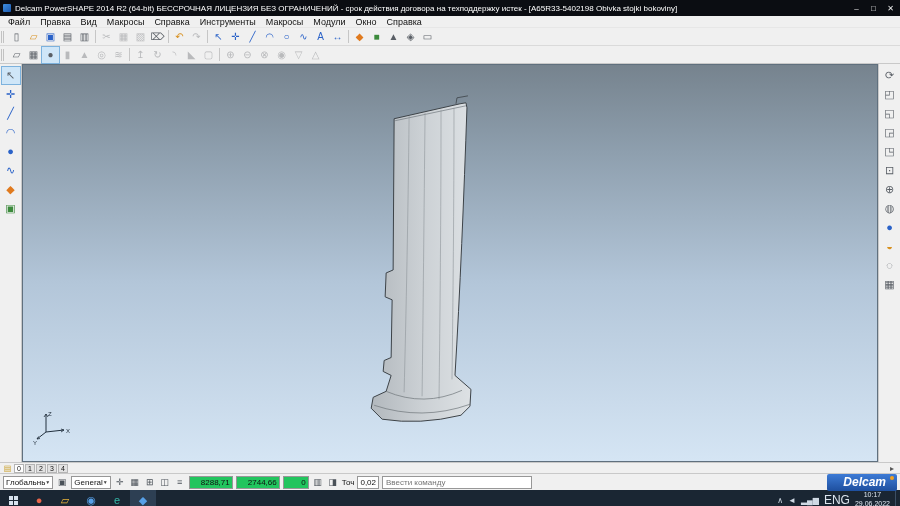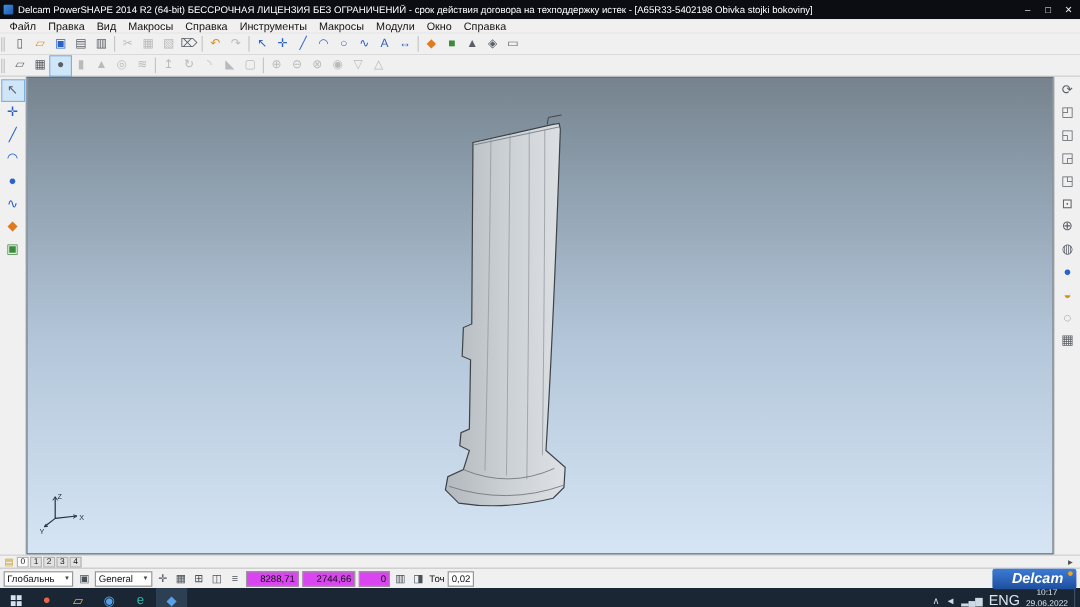--- a/index.html
+++ b/index.html
@@ -35,24 +35,24 @@
   .triad{position:absolute;left:10px;bottom:14px;}
 
   .levelbar{height:11px;background:#f0f0f0;border-top:1px solid #c9c9c9;display:flex;align-items:center;gap:1px;padding:0 2px;font-size:7px;}
   .lvl-icon{font-size:8px;color:#c89a1e;width:11px;text-align:center;}
   .level-tab{min-width:10px;height:9px;line-height:8px;text-align:center;background:#e2e2e2;border:1px solid #b4b4b4;}
   .level-tab.sel{background:#fff;}
   .lvl-spacer{flex:1;}
   .lvl-end{font-size:8px;color:#555;width:12px;text-align:center;}
 
   .statusbar{height:17px;background:#f0f0f0;border-top:1px solid #c9c9c9;display:flex;align-items:center;gap:3px;padding:0 3px;font-size:8px;}
-  .dropdown{height:13px;background:#fff;border:1px solid #979797;display:flex;align-items:center;gap:8px;padding:0 2px;}
+  .dropdown{height:13px;background:#fff;border:1px solid #979797;display:flex;align-items:center;gap:0;padding:0 2px;}
   .dd-arrow{font-size:5px;color:#444;}
   .mini{font-size:9px;color:#4a5158;width:12px;text-align:center;}
-  .coord{height:13px;background:#d946ef;border:1px solid #979797;display:flex;align-items:center;justify-content:flex-end;padding:0 2px;}
+  .coord{height:13px;background:#22c55e;border:1px solid #979797;display:flex;align-items:center;justify-content:flex-end;padding:0 2px;}
   .tol-box{height:13px;background:#fff;border:1px solid #979797;display:flex;align-items:center;padding:0 2px;}
   .cmd{width:150px;height:13px;border:1px solid #979797;font-size:8px;padding:0 3px;font-family:inherit;color:#333;background:#fff;}
   .sb-spacer{flex:1;}
   .brand{position:relative;background:linear-gradient(180deg,#3d7bd6,#1e4f9e);color:#fff;font-weight:bold;font-style:italic;font-size:12px;padding:1px 11px 2px 16px;border-radius:2px;}
   .brand::after{content:"";position:absolute;right:3px;top:2px;width:4px;height:4px;border-radius:50%;background:#f6a21c;}
 
   .taskbar{height:20px;background:#1a2633;display:flex;align-items:center;color:#dde5ee;}
   .task-btn{width:26px;height:20px;display:flex;align-items:center;justify-content:center;font-size:11px;}
   .task-btn.active{background:#2d3f53;box-shadow:inset 0 -2px 0 #53a7ea;}
   .win-logo{width:9px;height:9px;display:grid;grid-template-columns:1fr 1fr;grid-template-rows:1fr 1fr;gap:1px;}
@@ -229,20 +229,21 @@
     <span class="mini">⊞</span>
     <span class="mini">◫</span>
     <span class="mini">≡</span>
     <span class="coord" style="width:44px">8288,71</span>
     <span class="coord" style="width:44px">2744,66</span>
     <span class="coord" style="width:26px">0</span>
     <span class="mini">▥</span>
     <span class="mini">◨</span>
     <span class="tol-label">Точ</span>
     <span class="tol-box">0,02</span>
+    <input class="cmd" placeholder="Ввести команду" style="">
     <span class="sb-spacer"></span>
     <span class="brand">Delcam</span>
   </div>
 
   <div class="taskbar">
     <span class="task-btn">
       <span class="win-logo">
           <i></i>
           <i></i>
           <i></i>

